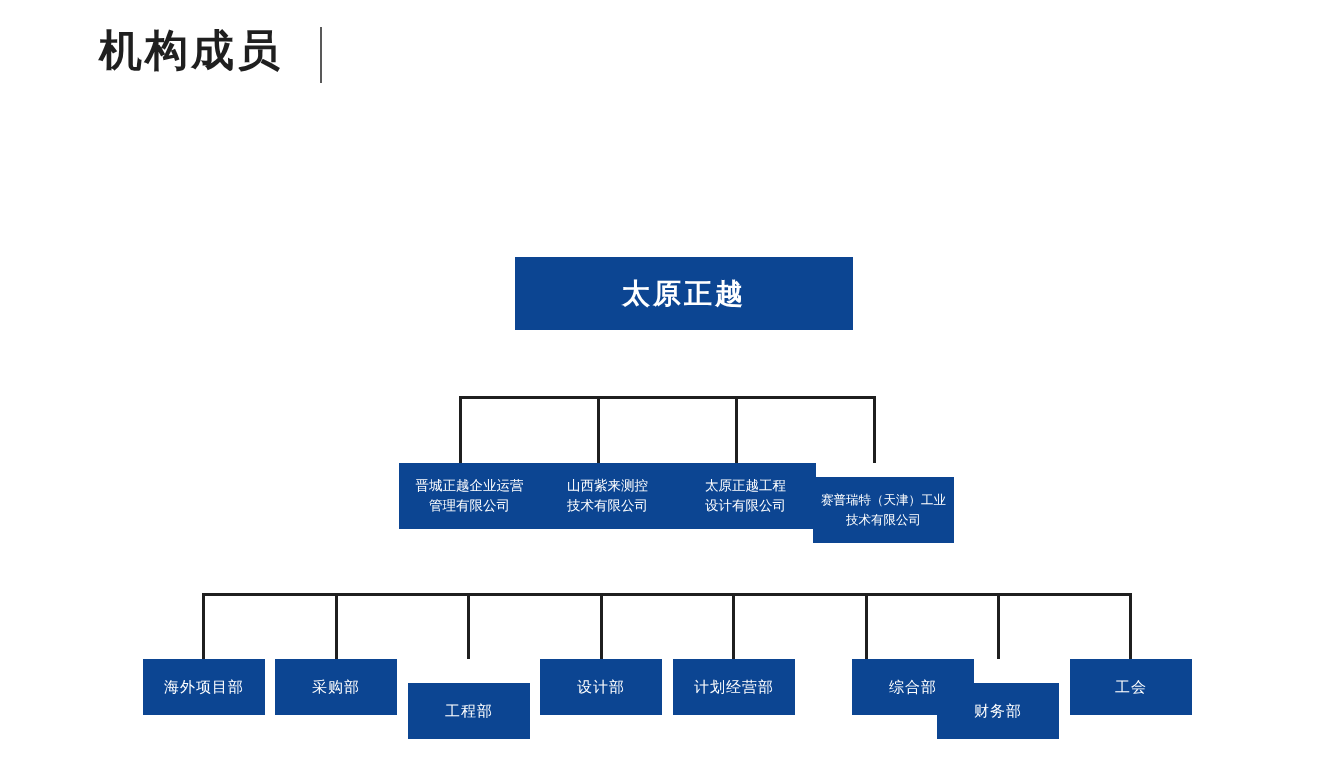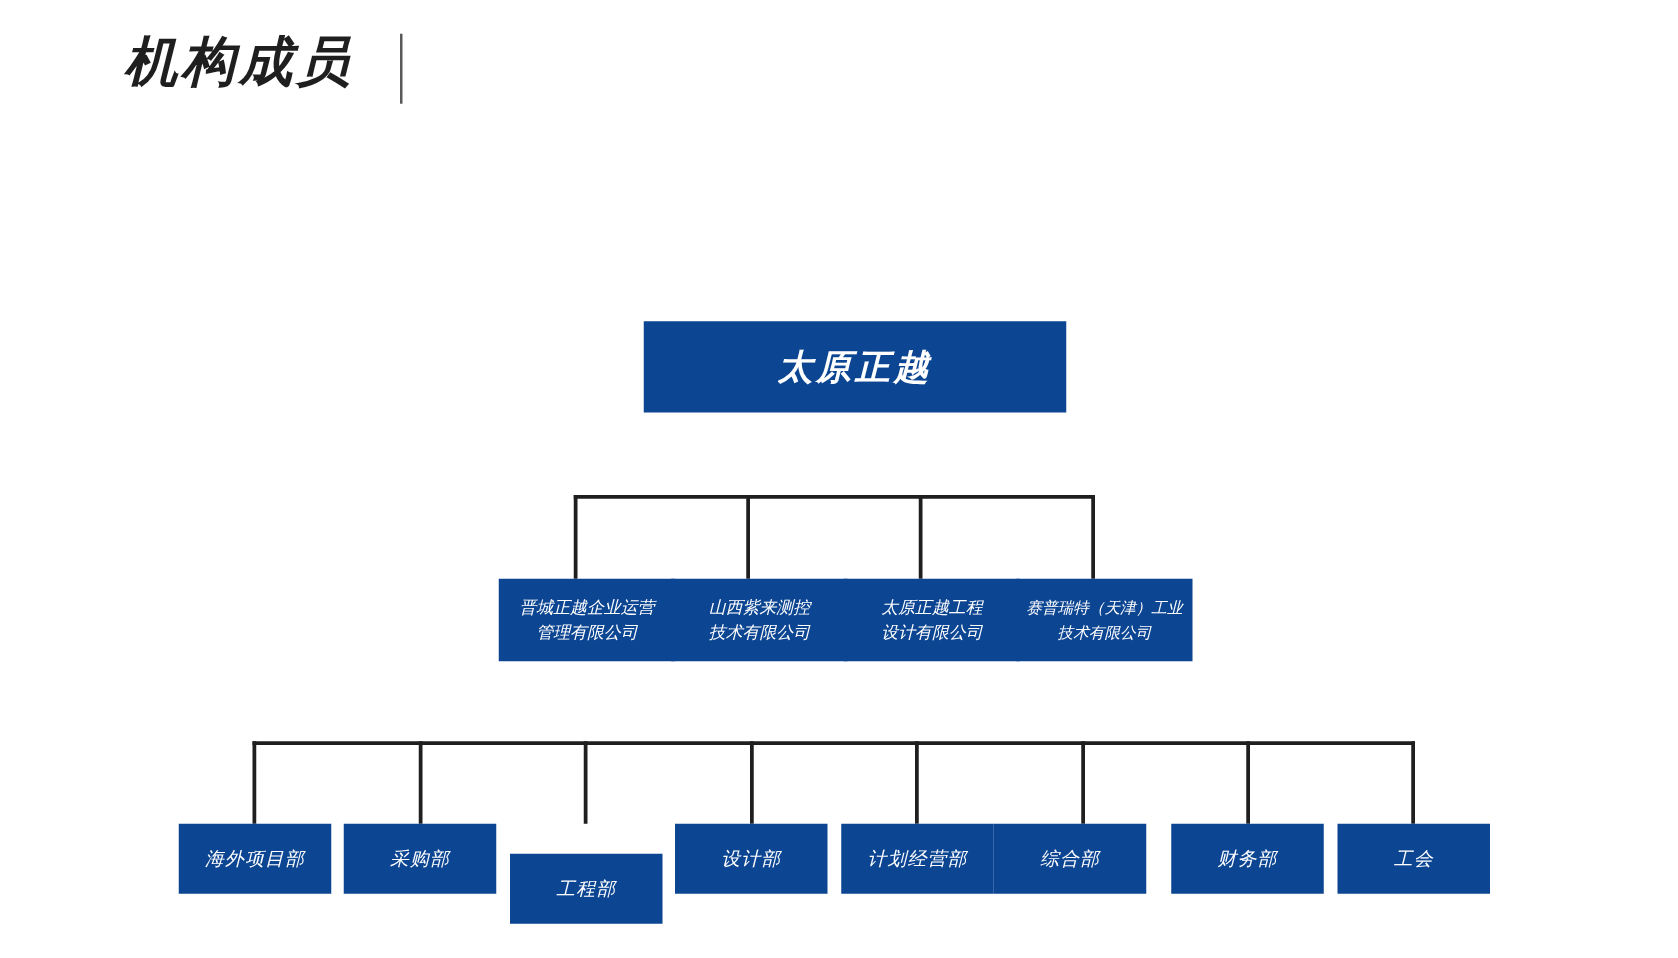--- a/index.html
+++ b/index.html
@@ -10,21 +10,20 @@
     --divider:#595959;
   }
   *{margin:0;padding:0;box-sizing:border-box;}
   html,body{background:#fff;}
   body{font-family:"Liberation Sans","DejaVu Sans",sans-serif;}
   .slide{
     position:relative;
     width:1342px;height:766px;
     background:#ffffff;
     overflow:hidden;
-    font-style:italic;
   }
   
   .title-zh{
     position:absolute;left:99px;top:24px;
     font-size:43px;line-height:52px;
     font-weight:800;letter-spacing:3px;
     color:var(--title);
   }
   .title-divider{
     position:absolute;left:320px;top:27px;
@@ -48,28 +47,28 @@
   .node-root{
     left:515px;top:257px;width:338px;height:73px;
     font-size:28px;font-weight:700;letter-spacing:3px;
   }
   .node-l2{
     top:463px;width:141px;height:66px;
     font-size:13.5px;line-height:20px;font-weight:400;
     flex-direction:column;
   }
   .node-l2 .l{display:block;white-space:nowrap;}
-  .l2-0{left:399px;} .l2-1{left:537px;} .l2-2{left:675px;} .l2-3{left:813px;}
+  .l2-0{left:399px;} .l2-1{left:537px;} .l2-2{left:675px;} .l2-3{left:813px;margin-top:14px;}
   .l2-3{font-size:12.5px;}
   .node-l3{
     top:659px;width:122px;height:56px;
     font-size:15px;font-weight:400;letter-spacing:1px;
   }
   .l3-0{left:143px;} .l3-1{left:275px;text-align:center;} .l3-2{left:408px;margin-top:24px;} .l3-3{left:540px;}
-  .l3-4{left:673px;} .l3-5{left:795px;justify-content:center;} .l3-6{left:937px;} .l3-7{left:1070px;justify-content:center;}
+  .l3-4{left:673px;} .l3-5{left:852px;justify-content:center;} .l3-6{left:937px;margin-top:24px;} .l3-7{left:1070px;justify-content:center;}
   
   .conn{position:absolute;background:var(--connector);}
   
   .c1-h {left:459px;top:396px;width:417px;height:3px;}
   .c1-v0{left:459px;top:396px;width:3px;height:67px;}
   .c1-v1{left:597px;top:396px;width:3px;height:67px;}
   .c1-v2{left:735px;top:396px;width:3px;height:67px;}
   .c1-v3{left:873px;top:396px;width:3px;height:67px;}
   
   .c2-h {left:202px;top:593px;width:930px;height:3px;}

